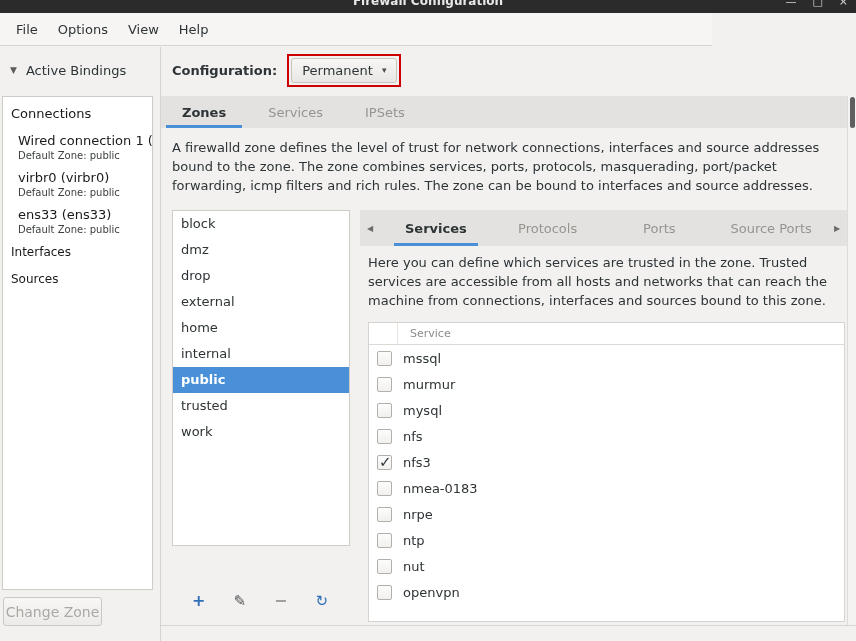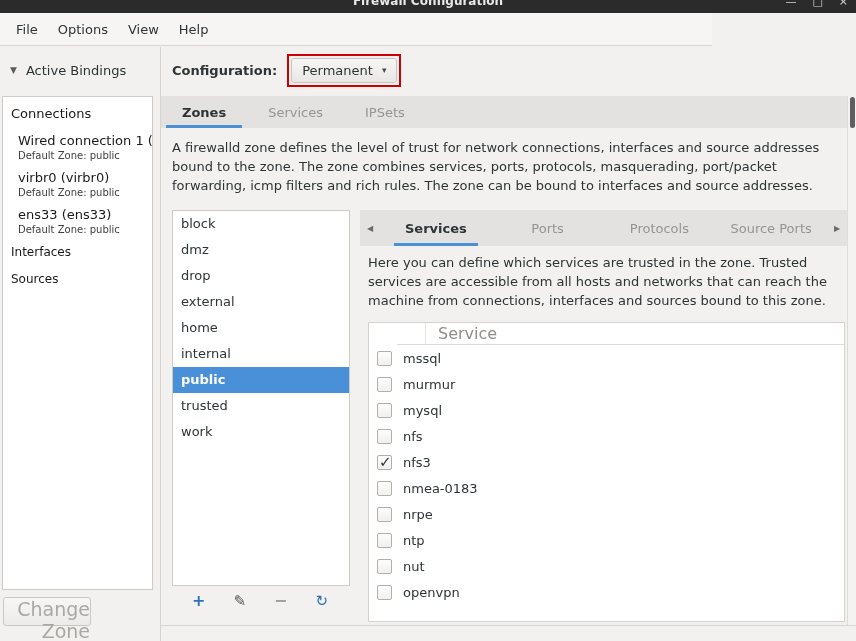--- a/index.html
+++ b/index.html
@@ -18,61 +18,61 @@
   .menu-item { padding:5px 10px; font-size:13px; color:#2e3436; }
 
   
   .sidebar-header { position:absolute; top:57px; left:10px; height:26px; display:flex; align-items:center; gap:9px; font-size:13px; color:#2e3436; }
   .expander-icon { font-size:9px; color:#5c5c5c; }
   .bindings-panel { position:absolute; top:96px; left:2px; width:151px; height:494px; background:#ffffff; border:1px solid #cfcbc7; overflow:hidden; }
   .tree-top { padding:9px 8px 4px; font-size:13px; color:#1a1a1a; }
   .tree-section { padding:9px 8px 4px; font-size:12px; color:#1a1a1a; }
   .conn-name { padding:8px 2px 0 15px; font-size:13px; color:#1a1a1a; white-space:nowrap; overflow:hidden; }
   .conn-zone { padding:2px 2px 1px 15px; font-size:10px; color:#3b3e40; white-space:nowrap; overflow:hidden; }
-  .change-zone { position:absolute; left:3px; top:597px; width:88px; height:29px; background:linear-gradient(#f7f6f5,#edebe9); border:1px solid #cdc7c2; border-radius:3px; font-size:19px; color:#aba8a4; font-family:inherit;text-align:right; }
+  .change-zone { position:absolute; left:3px; top:597px; width:99px; height:29px; background:linear-gradient(#f7f6f5,#edebe9); border:1px solid #cdc7c2; border-radius:3px; font-size:14px; color:#aba8a4; font-family:inherit; }
   .v-divider { position:absolute; left:160px; top:47px; width:1px; height:594px; background:#d6d3d0; }
 
   
   .config-row { position:absolute; left:172px; top:54px; height:32px; display:flex; align-items:center; gap:10px; }
   .config-label { font-size:13px; font-weight:bold; color:#2e3436; }
   .annotation { display:inline-block; border:2px solid #cc0000; padding:2px;text-align:right; }
   .combo { display:flex; align-items:center; gap:9px; height:25px; padding:0 10px; background:linear-gradient(#f7f6f5,#e9e7e5); border:1px solid #c9c4bf; border-radius:3px; font-size:13px; color:#2e3436; }
   .combo-arrow { font-size:9px; color:#4a4a4a; }
 
   
   .main-tabs { position:absolute; left:161px; top:96px; width:686px; height:32px; background:#e3e2e0; display:flex; align-items:stretch; }
   .tab { display:flex; align-items:center; padding:0 21px; font-size:13px; color:#96948f; position:relative; }
   .tab.active { color:#2e3436; font-weight:bold; }
   .tab.active::after { content:""; position:absolute; left:5px; right:5px; bottom:0; height:3px; background:#4a90d9; }
 
   .zone-desc { position:absolute; left:172px; top:138px; width:680px; font-size:13px; line-height:19px; color:#2e3436; }
 
   
-  .zone-list { position:absolute; left:172px; top:210px; width:178px; height:376px; background:#ffffff; border:1px solid #cfcbc7; overflow:hidden; }
+  .zone-list { position:absolute; left:172px; top:210px; width:178px; height:336px; background:#ffffff; border:1px solid #cfcbc7; overflow:hidden; }
   .zone-item { height:26px; line-height:26px; padding-left:8px; font-size:13px; color:#2e3436; }
   .zone-item.selected { background:#4a90d9; color:#ffffff; font-weight:bold; }
   .zone-toolbar { position:absolute; left:178px; top:586px; width:164px; height:30px; display:flex; align-items:center; justify-content:space-around; }
   .tool-btn { border:none; background:none; font-family:inherit; font-size:16px; line-height:1; padding:4px; cursor:default; }
   .tool-add { color:#2f6fb7; font-weight:bold; }
   .tool-edit { color:#56585a; font-size:15px; }
   .tool-remove { color:#9c9a97; font-weight:bold; }
   .tool-reload { color:#2f6fb7; font-size:15px; }
 
   
   .detail-tabs { position:absolute; left:360px; top:210px; width:487px; height:36px; background:#e3e2e0; display:flex; align-items:stretch; }
   .dtab-arrow { width:20px; display:flex; align-items:center; justify-content:center; font-size:8px; color:#6e6c68; }
   .dtab { flex:1; display:flex; align-items:center; justify-content:center; font-size:13px; color:#96948f; position:relative; }
   .dtab.active { color:#2e3436; font-weight:bold; }
   .dtab.active::after { content:""; position:absolute; left:14px; right:14px; bottom:0; height:3px; background:#4a90d9; }
 
   .svc-desc { position:absolute; left:368px; top:253px; width:474px; font-size:13px; line-height:19px; color:#2e3436; }
 
   
   .svc-table { position:absolute; left:368px; top:322px; width:477px; height:300px; background:#ffffff; border:1px solid #d5d2cf; overflow:hidden; }
-  .svc-header { height:22px; display:flex; align-items:center; border-bottom:1px solid #dcdad7; color:#8f8d8a; font-size:16px;margin-left:28px; }
+  .svc-header { height:22px; display:flex; align-items:center; border-bottom:1px solid #dcdad7; color:#8f8d8a; font-size:11px; }
   .col-check { width:29px; height:100%; border-right:1px solid #e6e4e1; }
   .col-name { padding-left:12px; }
   .svc-row { height:26px; display:flex; align-items:center; }
   .checkbox { width:15px; height:15px; margin-left:8px; border:1px solid #b3afab; border-radius:2px; background:linear-gradient(#fdfdfd,#f1f0ef); position:relative; flex:none; }
   .checkbox.checked::after { content:"✓"; position:absolute; top:-3px; left:1px; font-size:15px; font-weight:bold; color:#2e3436; }
   .svc-name { margin-left:11px; font-size:13px; color:#2e3436; white-space:nowrap; }
 
   
   .scrollbar { position:absolute; right:0; top:96px; width:9px; height:529px; background:#f4f3f2; border-left:1px solid #dedcda; }
   .scroll-thumb { position:absolute; top:1px; left:2px; width:5px; height:31px; background:#5f5f5f; border-radius:3px; }
@@ -156,22 +156,22 @@
   <div class="zone-toolbar">
     <button class="tool-btn tool-add">+</button>
     <button class="tool-btn tool-edit">✎</button>
     <button class="tool-btn tool-remove">−</button>
     <button class="tool-btn tool-reload">↻</button>
   </div>
 
   <div class="detail-tabs">
     <span class="dtab-arrow">◀</span>
     <span class="dtab active">Services</span>
+    <span class="dtab">Protocols</span>
     <span class="dtab">Ports</span>
-    <span class="dtab">Protocols</span>
     <span class="dtab">Source Ports</span>
     <span class="dtab-arrow">▶</span>
   </div>
 
   <div class="svc-desc">Here you can define which services are trusted in the zone. Trusted services are accessible from all hosts and networks that can reach the machine from connections, interfaces and sources bound to this zone.</div>
 
   <div class="svc-table">
     <div class="svc-header">
       <div class="col-check"></div>
       <div class="col-name">Service</div>

